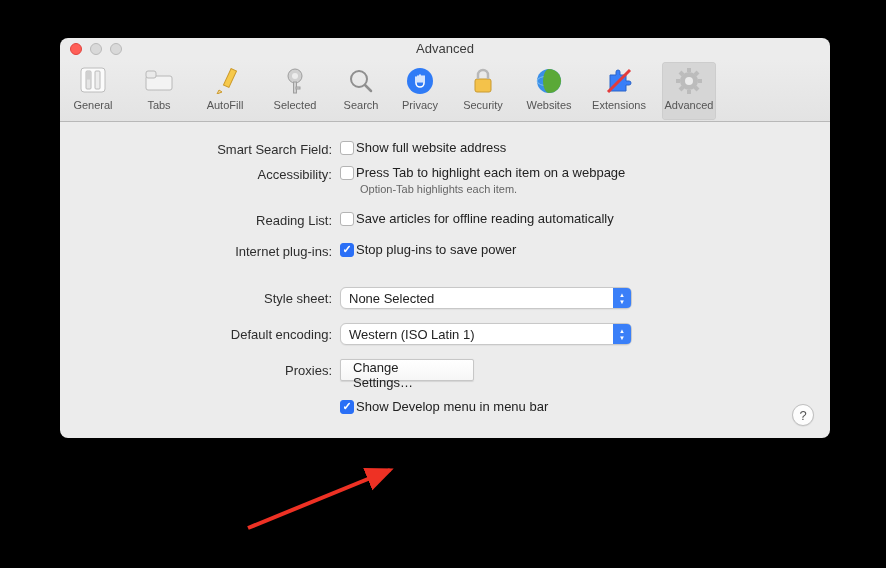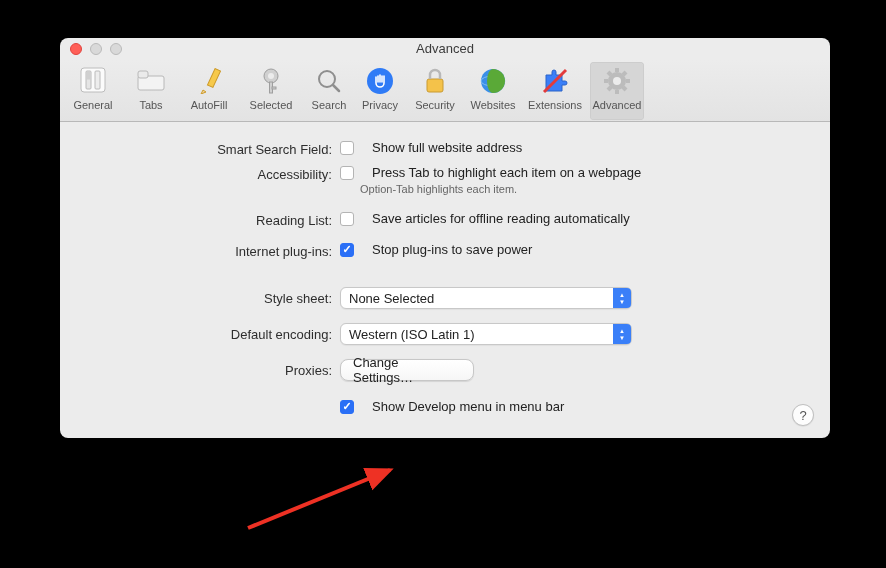--- a/index.html
+++ b/index.html
@@ -32,38 +32,38 @@
   .tl { width: 12px; height: 12px; border-radius: 50%; }
   .tl.r { background: #ff5f57; border: 0.5px solid #e0443e; }
   .tl.g1 { background: #d9d9d9; border: 0.5px solid #b9b9b9; }
   .title { margin: 0 auto; font-size: 13px; color: #3b3b3b; }
   .toolbar {
     height: 62px;
     background: linear-gradient(#ececec,#e3e3e3);
     border-bottom: 1px solid #b8b8b8;
     display: flex; align-items: flex-start;
     padding: 2px 6px 0 6px;
-    gap: 4px;
+    gap: 12px;
   }
   .tbitem {
     width: 54px;
     height: 58px;
     display: flex; flex-direction: column; align-items: center; justify-content: flex-start;
     border-radius: 4px;
     padding-top: 4px;
     cursor: default;
   }
   .tbitem.sel { background: #d6d6d6; box-shadow: inset 0 0 0 0.5px rgba(0,0,0,0.08); }
   .tbicon { width: 30px; height: 30px; display: flex; align-items: center; justify-content: center; }
   .tblabel { font-size: 11px; color: #555; margin-top: 3px; white-space: nowrap; }
   .content { position: absolute; left:0; right:0; top:84px; bottom:0; }
   .row { display: flex; align-items: flex-start; margin-bottom: 8px; }
   .lab { width: 280px; text-align: right; padding-right: 8px; padding-top: 2px; color: #2e2e2e; }
   .field { flex: 1; display: flex; flex-direction: column; gap: 3px; }
-  .cbrow { display: flex; align-items: center; gap: 18px; }
+  .cbrow { display: flex; align-items: center; gap: 2px; }
   .hint { font-size: 11px; color: #666; margin-left: 20px; }
   .chk {
     width: 14px; height: 14px; border-radius: 3px;
     background: #fff; border: 1px solid #b4b4b4;
     display: inline-flex; align-items: center; justify-content: center;
     flex-shrink: 0;
   }
   .chk.on { background: #2a6ff6; border-color: #2a6ff6; }
   .chk.on::after { content: "✓"; color:#fff; font-size: 11px; line-height: 1; font-weight: bold; }
   .numbox {
@@ -80,24 +80,24 @@
   .popup .txt { padding: 0 8px; flex: 1; font-size: 13px; color:#222;}
   .popup .arrow {
     width: 18px; height: 100%; background: #3a7ff8;
     border-radius: 0 4px 4px 0;
     display:flex; flex-direction: column; align-items:center; justify-content:center; gap:1px;
   }
   .popup .arrow::before { content:"▲"; color:#fff; font-size:6px; line-height:1;}
   .popup .arrow::after { content:"▼"; color:#fff; font-size:6px; line-height:1;}
   .btn {
     height: 22px; min-width: 70px; padding: 0 12px;
-    border-radius: 8px; border: 0.5px solid #c7c7c7;
+    border-radius: 2px; border: 0.5px solid #c7c7c7;
     background: linear-gradient(#fff,#f6f6f6);
     box-shadow: 0 0.5px 1px rgba(0,0,0,0.1);
-    display: inline-flex; align-items: center; justify-content: center;
+    display: inline-flex; justify-content: center;
     font-size: 13px; color:#222;
   }
   .help {
     position: absolute; right: 16px; bottom: 12px;
     width: 22px; height: 22px; border-radius: 50%;
     border: 1px solid #c0c0c0; background: #fdfdfd;
     display:flex; align-items:center; justify-content:center;
     font-size: 13px; color:#555;
     box-shadow: 0 0.5px 1px rgba(0,0,0,0.1);
   }

